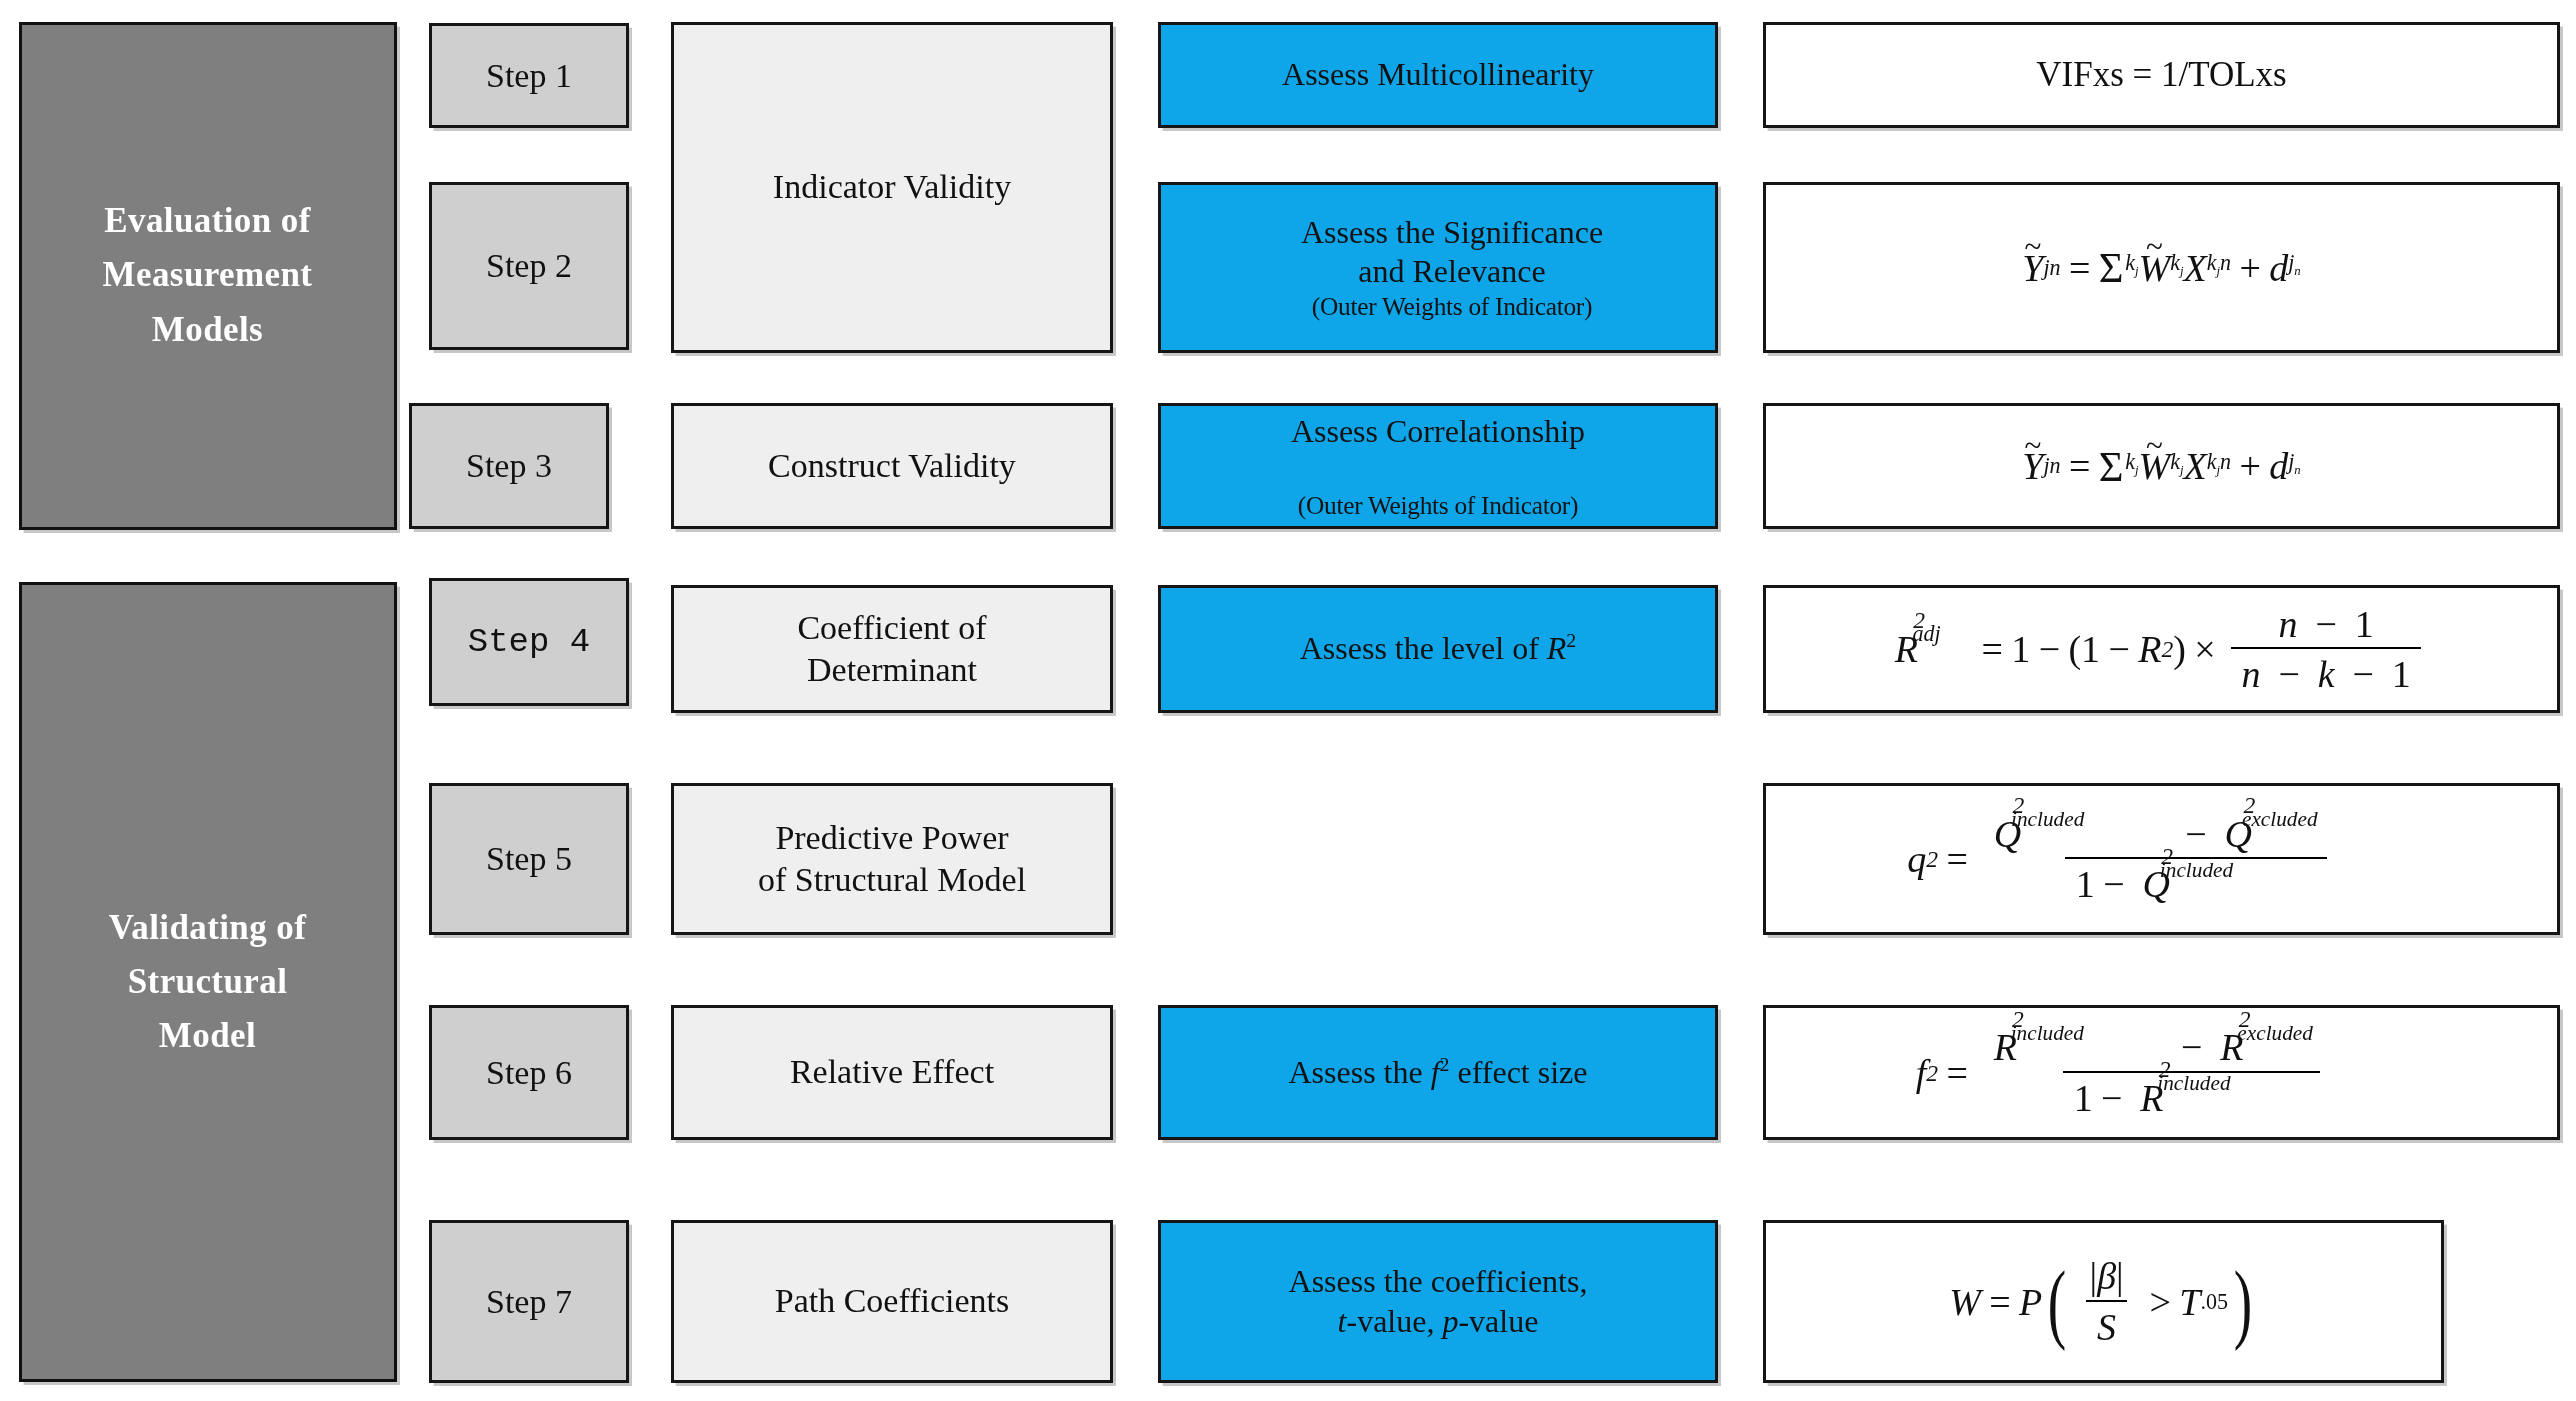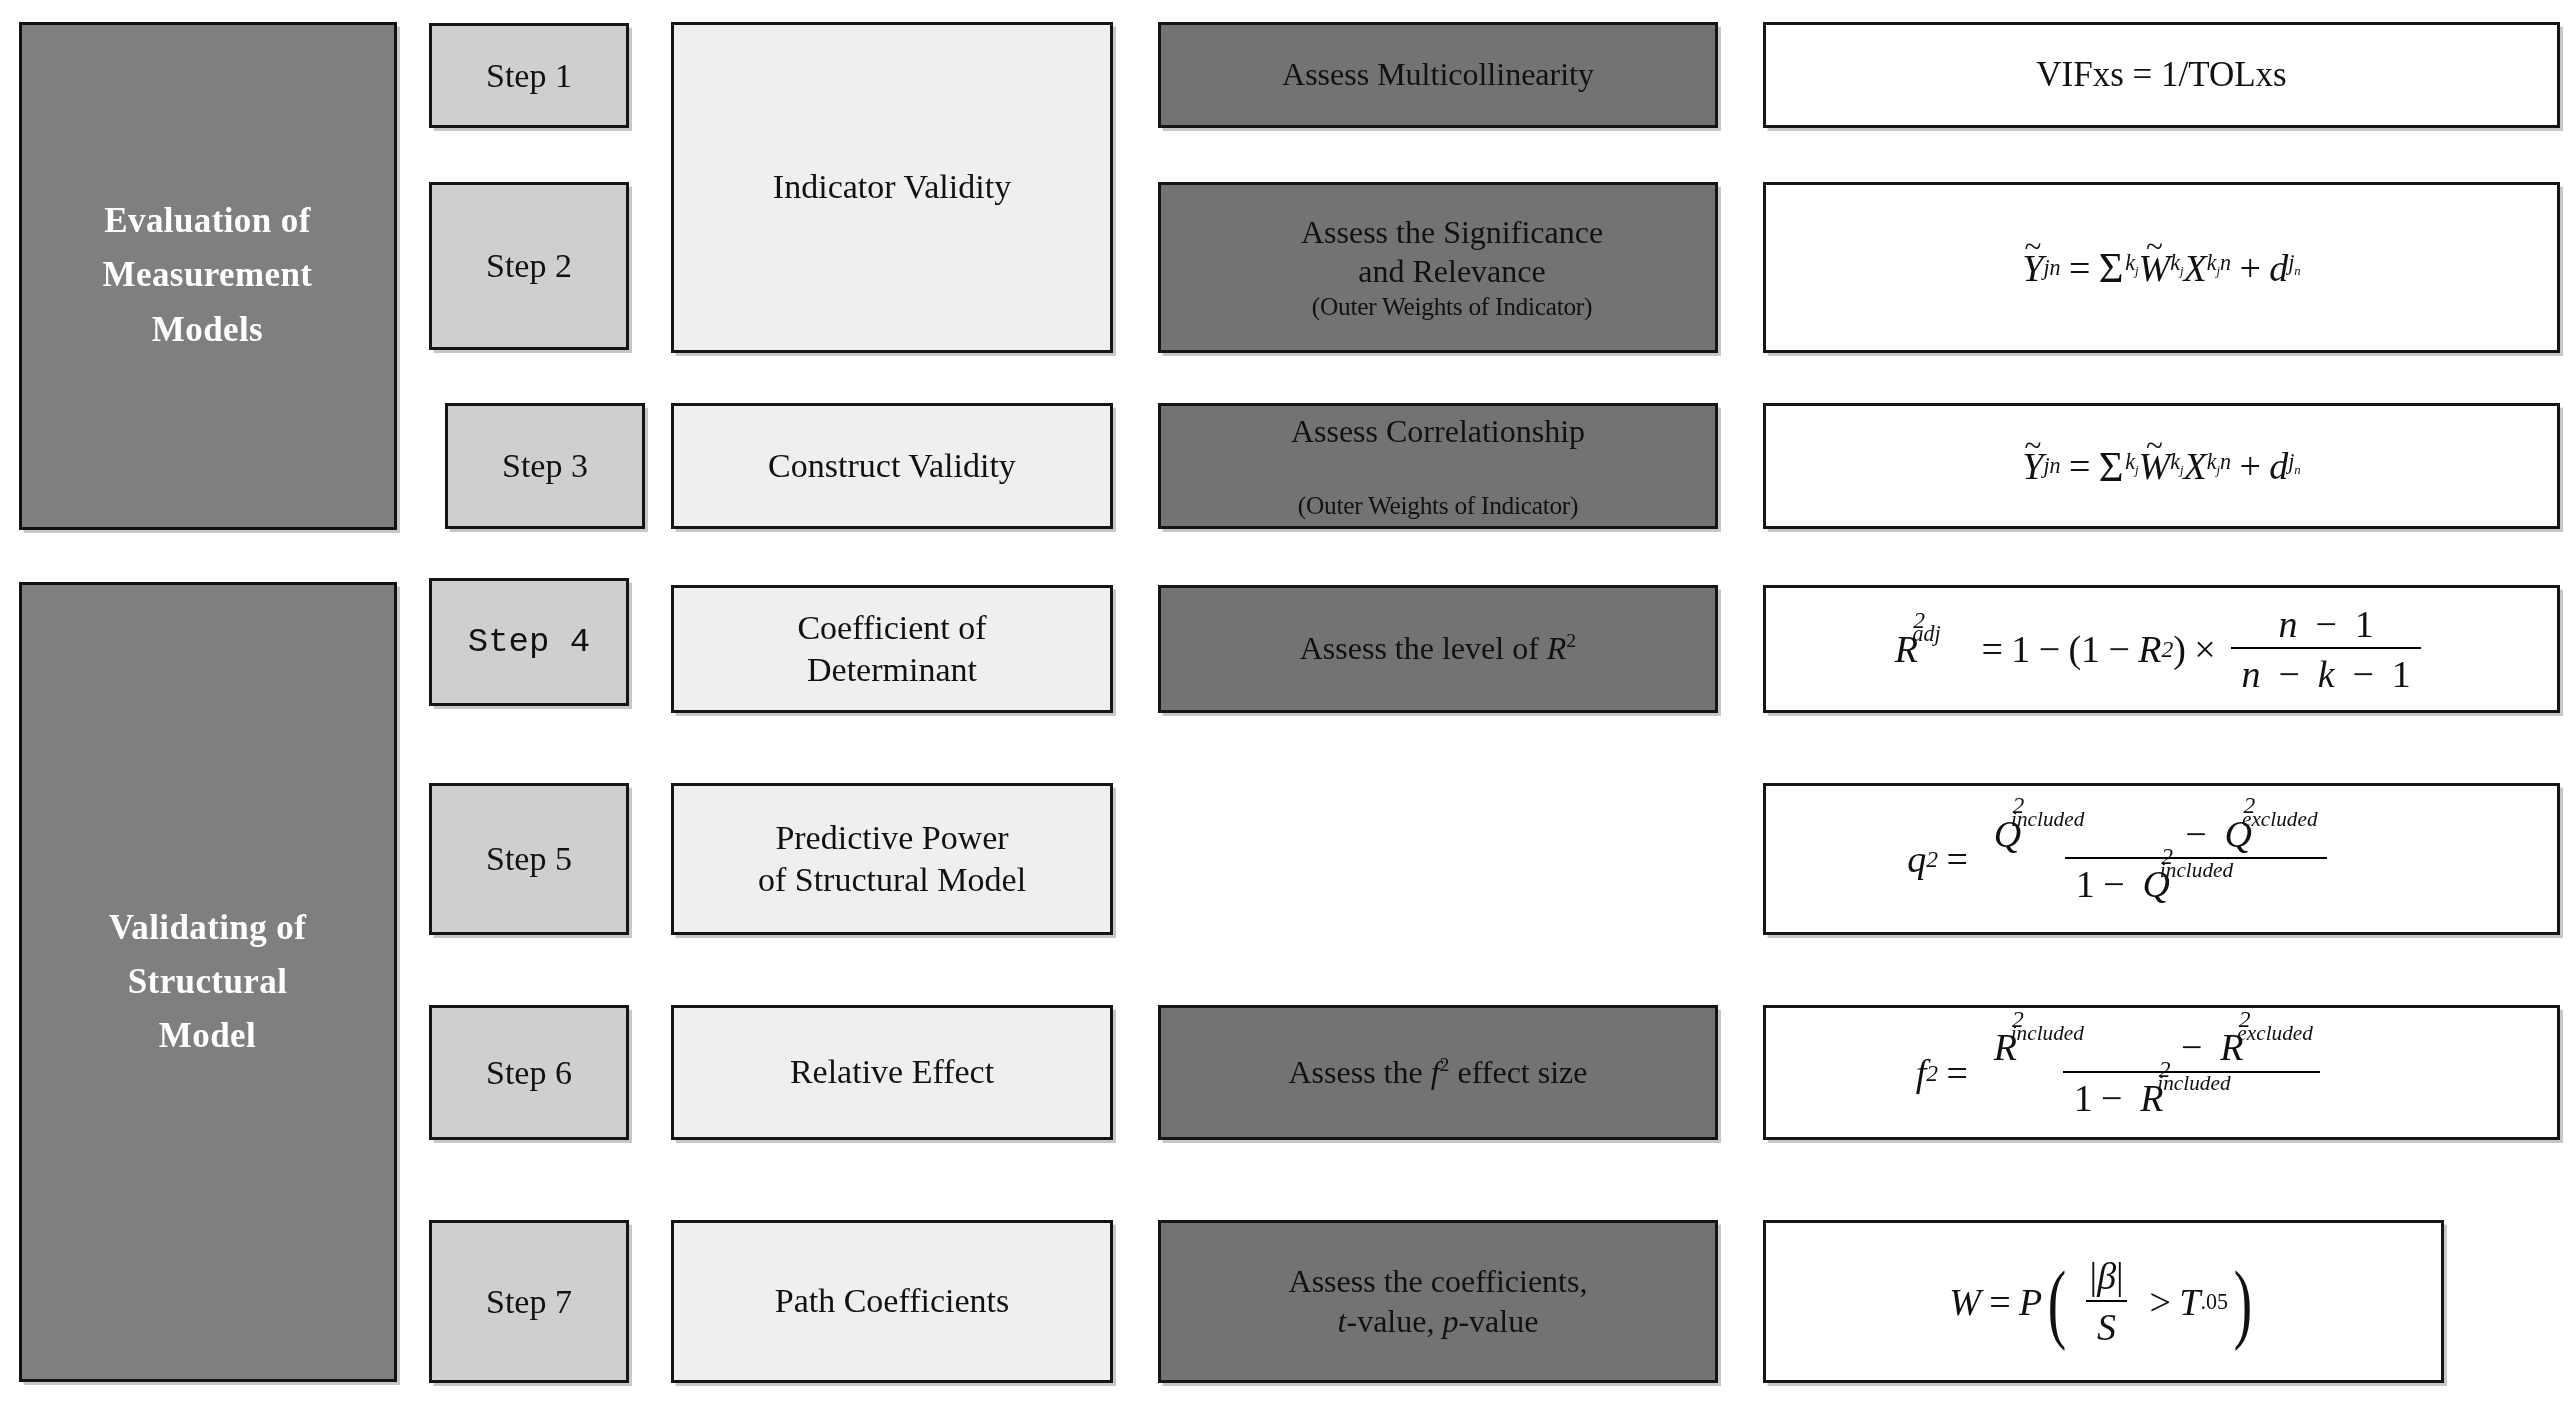--- a/index.html
+++ b/index.html
@@ -8,21 +8,21 @@
   .canvas{position:absolute;left:0;top:0;width:2576px;height:1401px;}
 
   .box{position:absolute;box-sizing:border-box;display:flex;align-items:center;
        justify-content:center;text-align:center;border:3.1px solid #151515;
        box-shadow:3.8px 3.8px 0 -0.8px rgba(0,0,0,0.22);}
 
   .group-box{background:#7f7f7f;color:#ffffff;font-weight:bold;font-size:35px;
              line-height:1.55;letter-spacing:0.4px;border:3.1px solid #111;}
   .step-box{background:#cfcfcf;color:#111;font-size:34px;}
   .concept-box{background:#efefef;color:#111;font-size:34px;line-height:1.25;}
-  .assess-box{background:#737373;color:#111;font-size:32px;line-height:1.22;}
+  .assess-box{background:#0ea5e9;color:#111;font-size:32px;line-height:1.22;}
   .formula-box{background:#ffffff;color:#111;font-size:35px;}
 
   .assess-sub{display:block;font-size:25.4px;line-height:1.2;letter-spacing:-0.3px;}
   .ital{font-style:italic;}
   .sup{font-size:0.62em;vertical-align:super;line-height:0;}
   .sub{font-size:0.58em;vertical-align:sub;line-height:0;}
 
   
   .math{font-family:"Liberation Serif","DejaVu Serif",serif;font-style:italic;
         display:inline-flex;align-items:center;justify-content:center;
@@ -60,21 +60,21 @@
   </div>
 
   <div class="box step-box" style="left:429px;top:23px;width:200px;height:105px;">
     <span>Step 1</span>
     </div>
 
   <div class="box step-box" style="left:429px;top:182px;width:200px;height:168px;">
     <span>Step 2</span>
     </div>
 
-  <div class="box step-box" style="left:445px;top:403px;width:200px;height:126px;">
+  <div class="box step-box" style="left:409px;top:403px;width:200px;height:126px;">
     <span>Step 3</span>
     </div>
 
   <div class="box step-box" style="left:429px;top:578px;width:200px;height:128px;font-family:Liberation Mono, monospace;">
     <span>Step 4</span>
     </div>
 
   <div class="box step-box" style="left:429px;top:783px;width:200px;height:152px;">
     <span>Step 5</span>
     </div>

